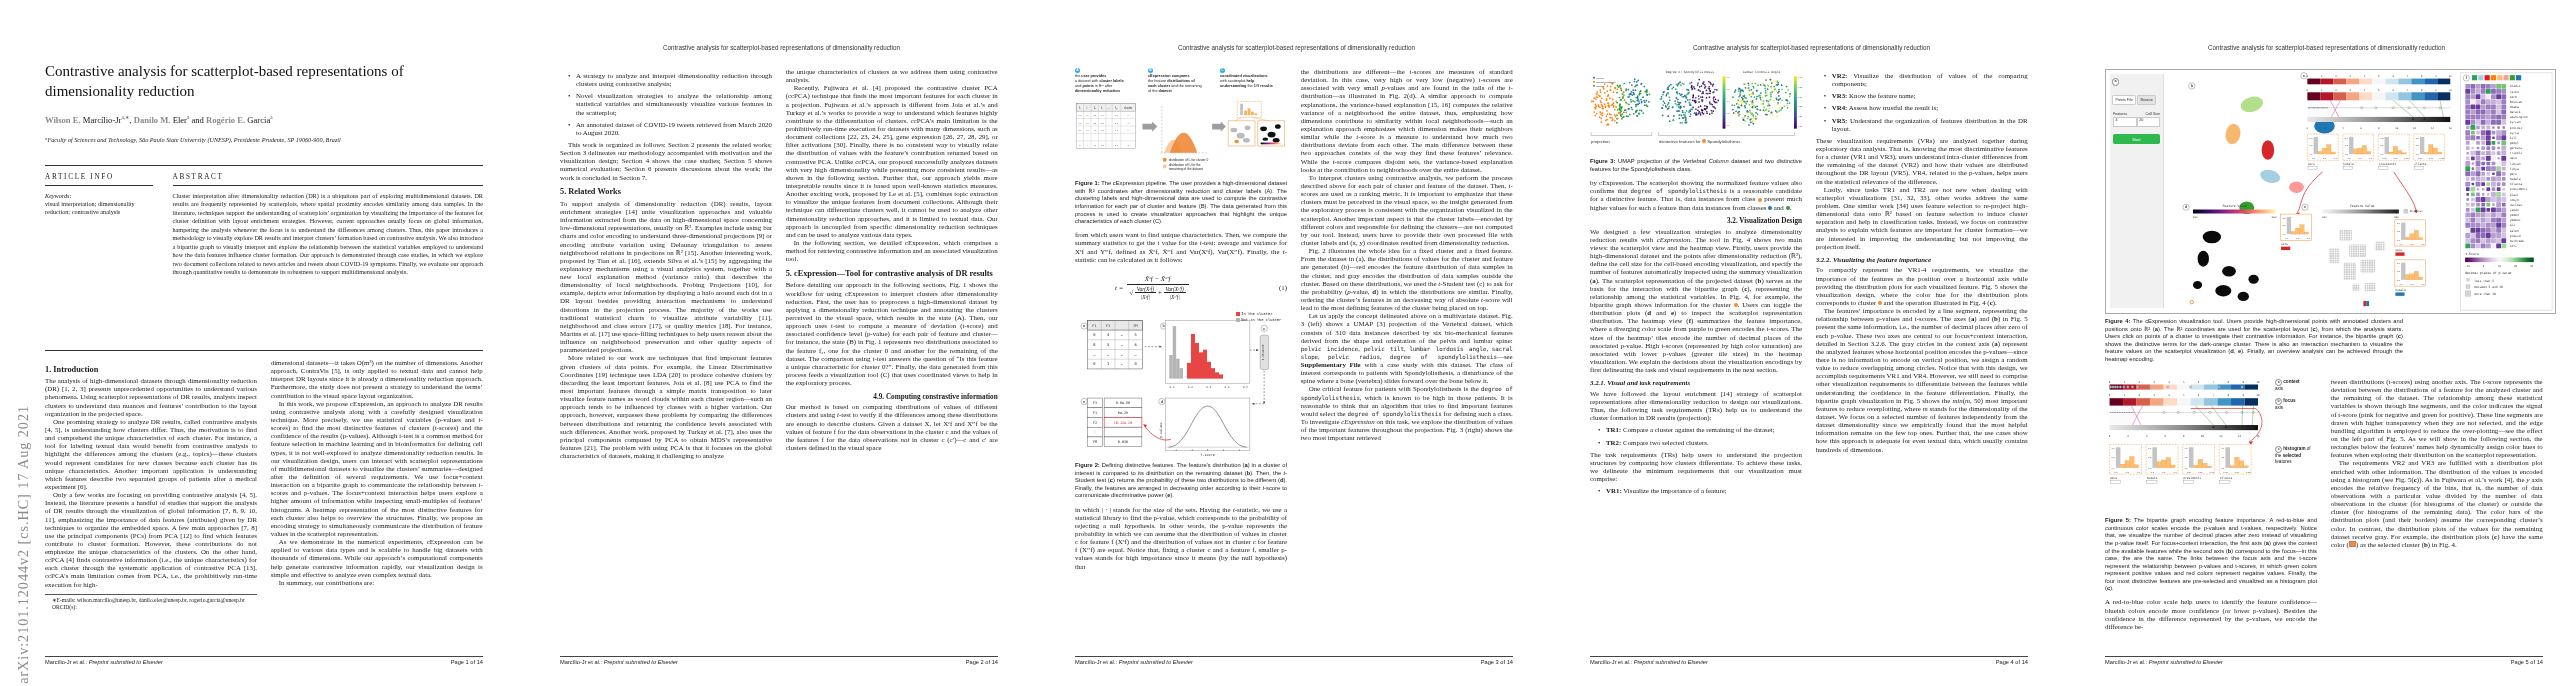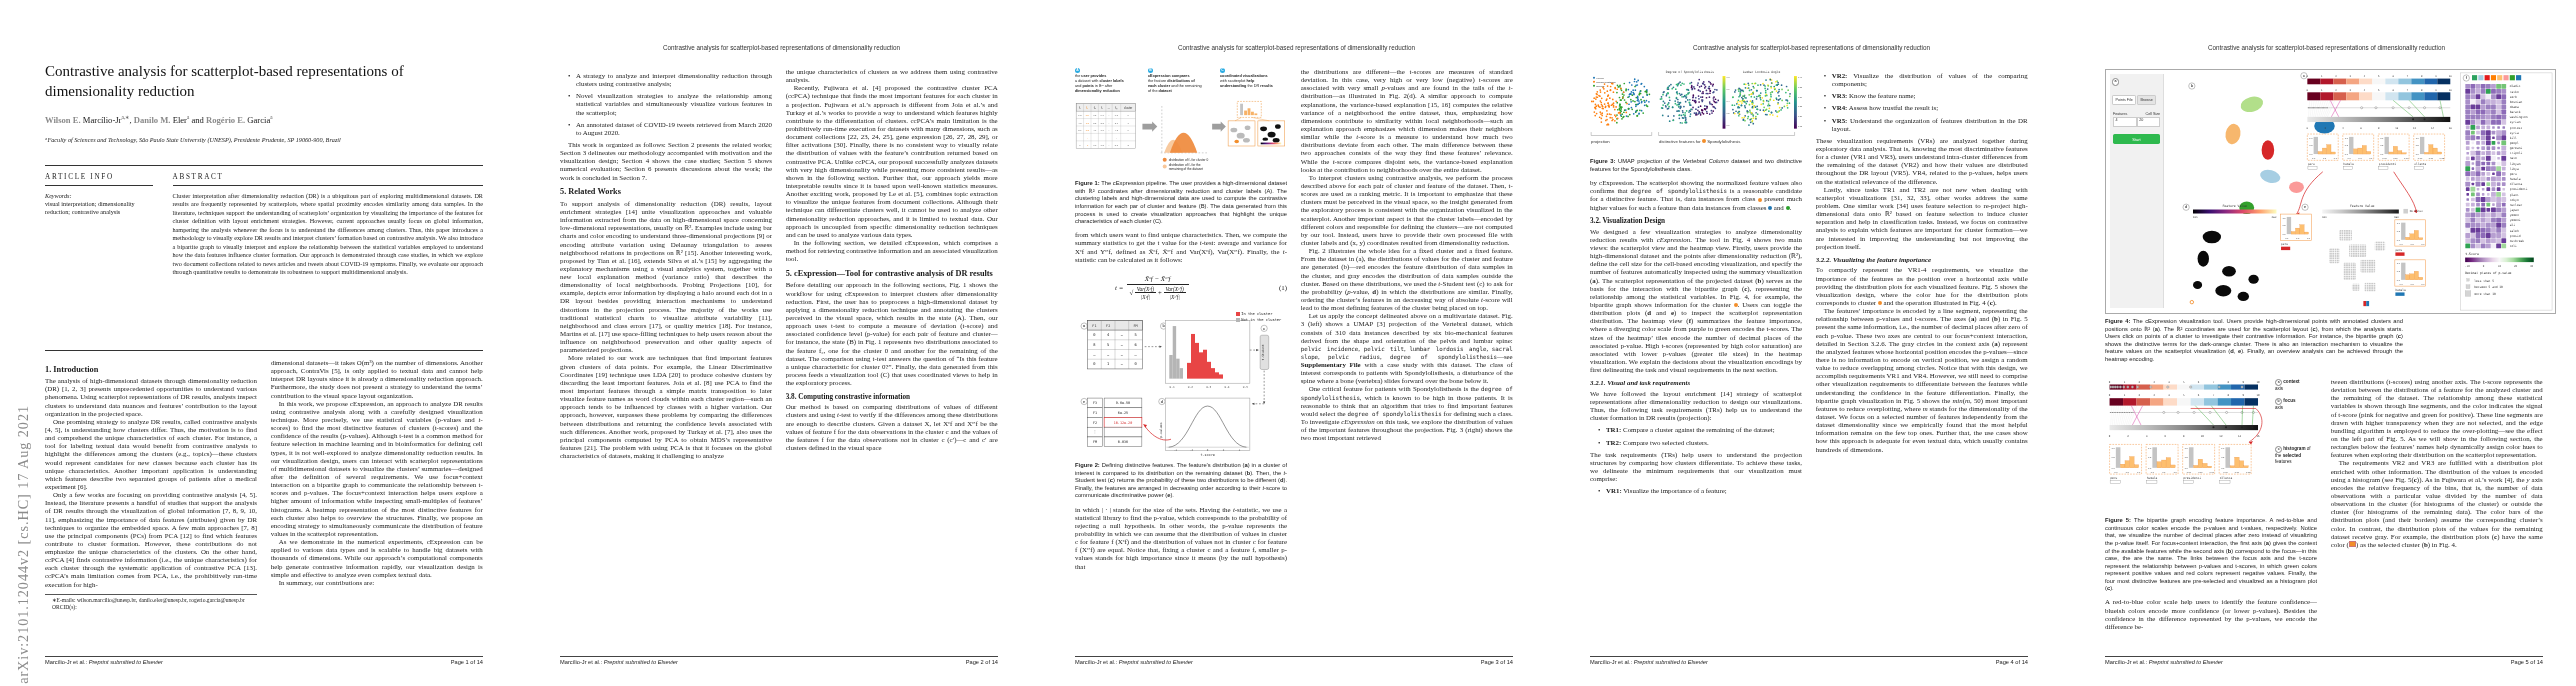--- a/index.html
+++ b/index.html
@@ -5,21 +5,21 @@
   html,body{margin:0;padding:0;background:#e8e8e8;}
   .canvas{width:2576px;height:687px;display:flex;background:#fff;font-family:"Liberation Serif",serif;}
   .page{width:515px;height:687px;position:relative;background:#fff;overflow:hidden;color:#1a1a1a;flex:0 0 515px;}
   .runhead{position:absolute;top:44px;left:52px;right:34px;text-align:center;font-family:"Liberation Sans",sans-serif;font-size:6.3px;color:#333;}
   .cols{position:absolute;left:45px;right:32px;display:flex;gap:13.7px;}
   .col{width:212px;overflow:hidden;text-align:justify;font-size:6.9px;line-height:1.18;position:relative;}
   .blk{margin:0;}
   .blk.p{text-indent:8px;}
   .blk.p0{text-indent:0;}
   .blk.h2{font-size:8.3px;font-weight:bold;margin:5.7px 0 2.9px;text-align:left;line-height:1.15;}
-  .blk.h3{font-size:7.2px;font-weight:bold;margin:5.2px 0 2.3px;text-align:left;}
+  .blk.h3{font-size:7.2px;font-weight:bold;margin:5.2px 0 2.3px;text-align:right;}
   .blk.h4{font-size:6.9px;font-weight:bold;font-style:italic;margin:5.2px 0 2.3px;text-align:left;}
   .blk.li{margin:4px 0 4px 8px;padding-left:8px;position:relative;}
   .blk.li::before{content:"•";position:absolute;left:0;top:0;}
   .blk.fn1{border-top:0.4px solid #555;margin-top:5.7px;padding-top:1.7px;}
   .blk.fn1,.blk.fn{font-size:5.6px;text-indent:6.9px;text-align:left;color:#222;}
   code{font-family:"DejaVu Sans Mono",monospace;font-size:0.84em;}
   .idot{display:inline-block;width:4px;height:4px;border-radius:50%;vertical-align:-0.3px;}
   .isq{display:inline-block;width:5.2px;height:4px;vertical-align:-0.3px;border:0.3px solid #c77;}
   .caption{font-family:"Liberation Sans",sans-serif;font-size:5.8px;line-height:1.3;text-align:justify;margin:3.4px 0 5.7px;color:#222;}
   .footer{position:absolute;left:45px;right:32px;bottom:22px;border-top:0.5px solid #444;padding-top:2.3px;display:flex;justify-content:space-between;font-family:"Liberation Sans",sans-serif;font-size:5.7px;color:#222;}
@@ -148,21 +148,21 @@
           <div class="blk h2">5.  Related Works</div>
           <div class="blk p0">To support analysis of dimensionality reduction (DR) results, layout enrichment strategies [14] unite visualization approaches and valuable information extracted from the data on high-dimensional space concerning low-dimensional representations, usually on ℝ². Examples include using bar charts and color encoding to understand three-dimensional projections [9] or encoding attribute variation using Delaunay triangulation to assess neighborhood relations in projections on ℝ² [15]. Another interesting work, proposed by Tian et al. [16], extends Silva et al.’s [15] by aggregating the explanatory mechanisms using a visual analytics system, together with a new local explanation method (variance ratio) that describes the dimensionality of local neighborhoods. Probing Projections [10], for example, depicts error information by displaying a halo around each dot in a DR layout besides providing interaction mechanisms to understand distortions in the projection process. The majority of the works use traditional statistical charts to visualize attribute variability [11], neighborhood and class errors [17], or quality metrics [18]. For instance, Martins et al. [17] use space-filling techniques to help users reason about the influence on neighborhood preservation and other quality aspects of parameterized projections.</div>
           <div class="blk p">More related to our work are techniques that find important features given clusters of data points. For example, the Linear Discriminative Coordinates [19] technique uses LDA [20] to produce cohesive clusters by discarding the least important features. Joia et al. [8] use PCA to find the most important features through a simple matrix transposition to later visualize feature names as word clouds within each cluster region—such an approach tends to be influenced by classes with a higher variation. Our approach, however, surpasses these problems by comparing the differences between distributions and returning the confidence levels associated with such differences. Another work, proposed by Turkay et al. [7], also uses the principal components computed by PCA to obtain MDS’s representative features [21]. The problem with using PCA is that it focuses on the global characteristics of datasets, making it challenging to analyze</div>
         </div>
       <div class="col">
           <div class="blk p0">the unique characteristics of clusters as we address them using contrastive analysis.</div>
           <div class="blk p">Recently, Fujiwara et al. [4] proposed the contrastive cluster PCA (ccPCA) technique that finds the most important features for each cluster in a projection. Fujiwara et al.’s approach is different from Joia et al.’s and Turkay et al.’s works to provide a way to understand which features highly contribute to the differentiation of clusters. ccPCA’s main limitation is the prohibitively run-time execution for datasets with many dimensions, such as document collections [22, 23, 24, 25], gene expression [26, 27, 28, 29], or filter activations [30]. Finally, there is no consistent way to visually relate the distribution of values with the feature’s contribution returned based on contrastive PCA. Unlike ccPCA, our proposal successfully analyzes datasets with very high dimensionality while presenting more consistent results—as shown in the following section. Further that, our approach yields more interpretable results since it is based upon well-known statistics measures. Another exciting work, proposed by Le et al. [5], combines topic extraction to visualize the unique features from document collections. Although their technique can differentiate clusters well, it cannot be used to analyze other dimensionality reduction approaches, and it is limited to textual data. Our approach is uncoupled from specific dimensionality reduction techniques and can be used to analyze various data types.</div>
           <div class="blk p">In the following section, we detailed cExpression, which comprises a method for retrieving contrastive information and an associated visualization tool.</div>
           <div class="blk h2">5.  cExpression—Tool for contrastive analysis of DR results</div>
           <div class="blk p0">Before detailing our approach in the following sections, Fig. 1 shows the workflow for using cExpression to interpret clusters after dimensionality reduction. First, the user has to preprocess a high-dimensional dataset by applying a dimensionality reduction technique and annotating the clusters perceived in the visual space, which results in the state (A). Then, our approach uses t-test to compute a measure of deviation (t-score) and associated confidence level (p-value) for each pair of feature and cluster—for instance, the state (B) in Fig. 1 represents two distributions associated to the feature f₂, one for the cluster 0 and another for the remaining of the dataset. The comparison using t-test answers the question of “Is this feature a unique characteristic for cluster 0?”. Finally, the data generated from this process feeds a visualization tool (C) that uses coordinated views to help in the exploratory process.</div>
-          <div class="blk h3">3.8.  Computing constrastive information</div>
+          <div class="blk h3">4.9.  Computing constrastive information</div>
           <div class="blk p0">Our method is based on comparing distributions of values of different clusters and using <i>t</i>-test to verify if the differences among these distributions are enough to describe clusters. Given a dataset X, let Xᶜf and Xᶜ′f be the values of feature f for the data observations in the cluster c and the values of the features f for the data observations <i>not</i> in cluster c (c′)—c and c′ are clusters defined in the visual space</div>
         </div>
     </div>
     <div class="footer">
       <span class="f-left"><span>Marcílio-Jr et al.:</span> <i>Preprint submitted to Elsevier</i></span>
       <span class="f-right">Page 2 of 14</span>
     </div>
   </div>
 
   <div class="page">

